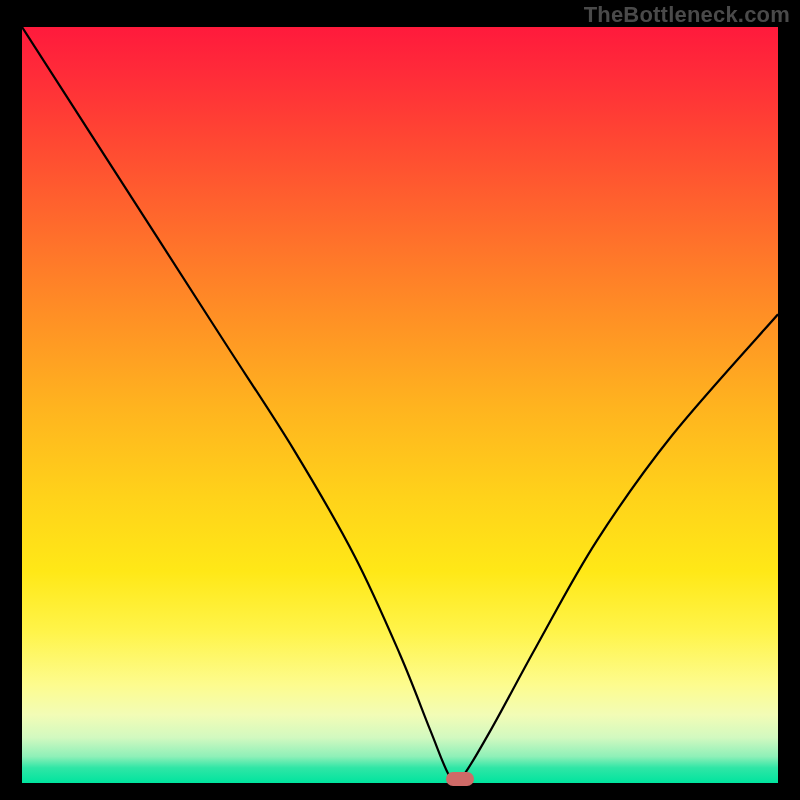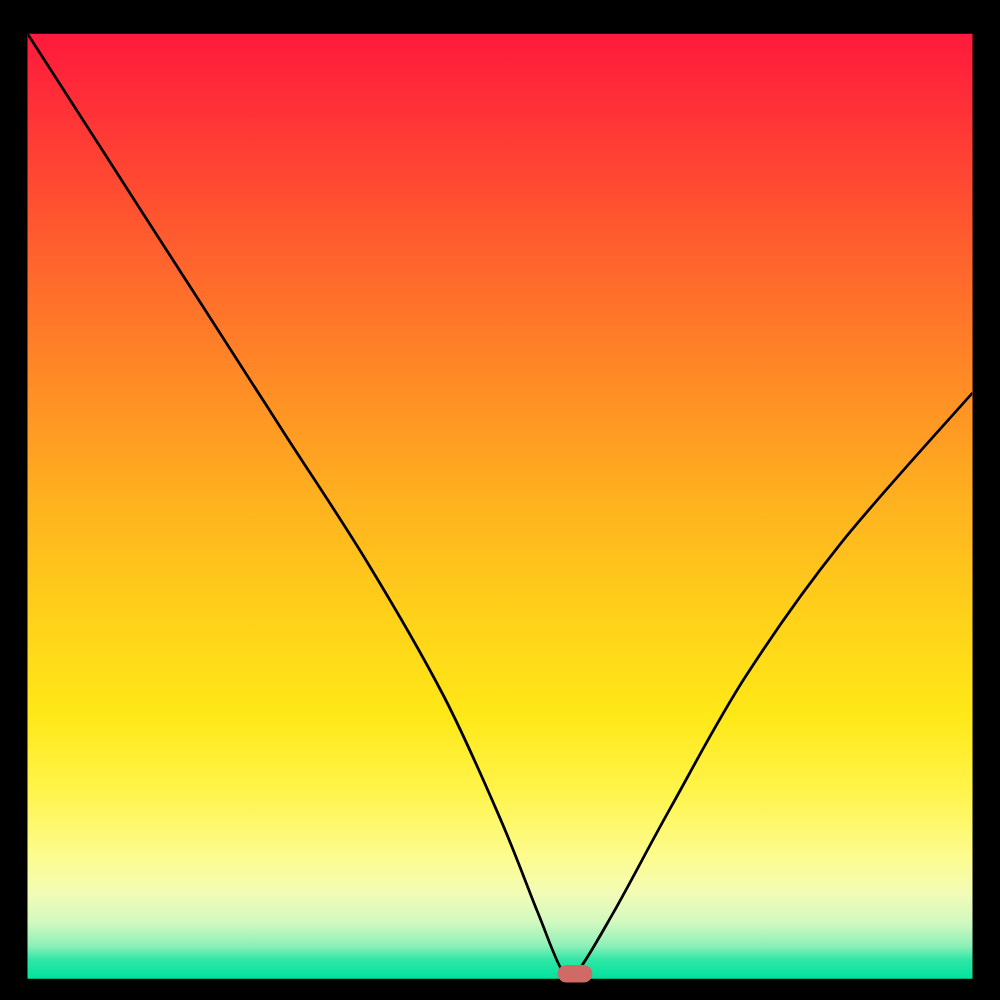--- a/index.html
+++ b/index.html
@@ -69,20 +69,21 @@
     background: #cf6a67;
     border-radius: 7px;
     transform: translate(-50%, -50%);
     z-index: 3;
   }
 </style>
 </head>
 <body>
 
 <div class="frame">
+  <div class="watermark">TheBottleneck.com</div>
 
   <div class="plot">
     <div class="gradient"></div>
     <svg class="curve" viewBox="0 0 100 100" preserveAspectRatio="none">
       <path id="curve-path" fill="none" stroke="#000" stroke-width="2.2" vector-effect="non-scaling-stroke" d="M 0 0 C 1.5 2.3333333333333335, 6 9.333333333333332, 9 14 C 12 18.666666666666668, 15 23.333333333333332, 18 28 C 21 32.66666666666667, 24 37.33333333333334, 27 42.00000000000001 C 30 46.66666666666667, 33.166666666666664 51.333333333333336, 36 56 C 38.833333333333336 60.666666666666664, 41.666666666666664 65.5, 44 70 C 46.333333333333336 74.5, 48.333333333333336 79.16666666666667, 50 83 C 51.666666666666664 86.83333333333333, 52.91666666666667 90.33333333333333, 54 93 C 55.08333333333333 95.66666666666667, 55.83333333333333 97.91666666666667, 56.49999999999999 99 C 57.16666666666666 100.08333333333333, 57.08333333333333 100.5, 57.99999999999999 99.5 C 58.91666666666666 98.5, 60.33333333333333 95.91666666666667, 62 93 C 63.66666666666667 90.08333333333333, 65.66666666666667 86.16666666666667, 68 82 C 70.33333333333333 77.83333333333333, 73 72.66666666666667, 76 68 C 79 63.333333333333336, 82 59, 86 54 C 90 49, 97.66666666666667 40.666666666666664, 100 38"></path>
     </svg>
     <div id="marker" class="marker" style="left: 58%; top: 99.5%; background: rgb(207, 106, 103);"></div>
   </div>
 </div>
 

